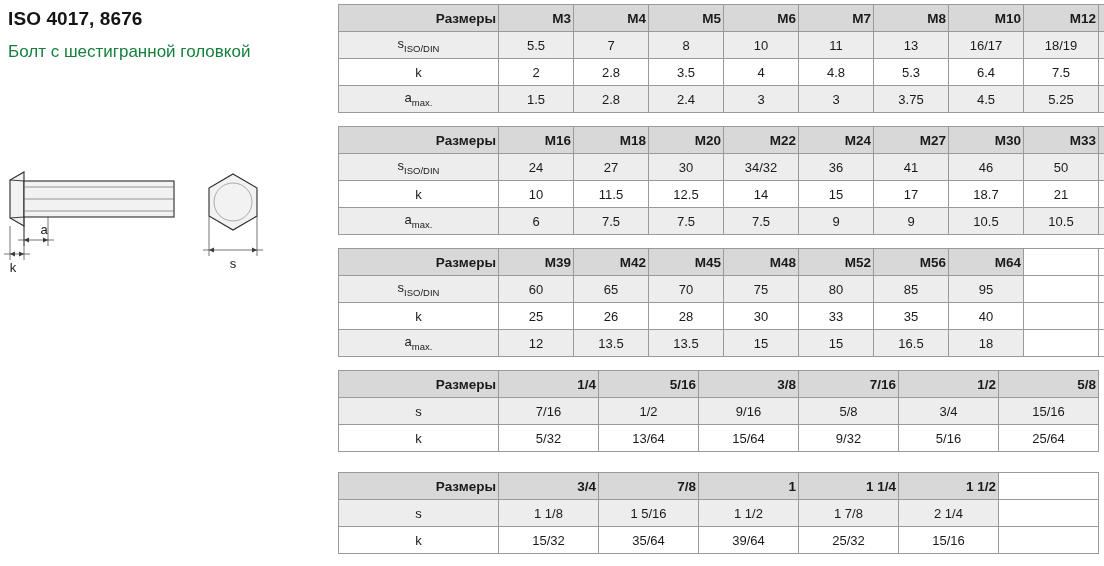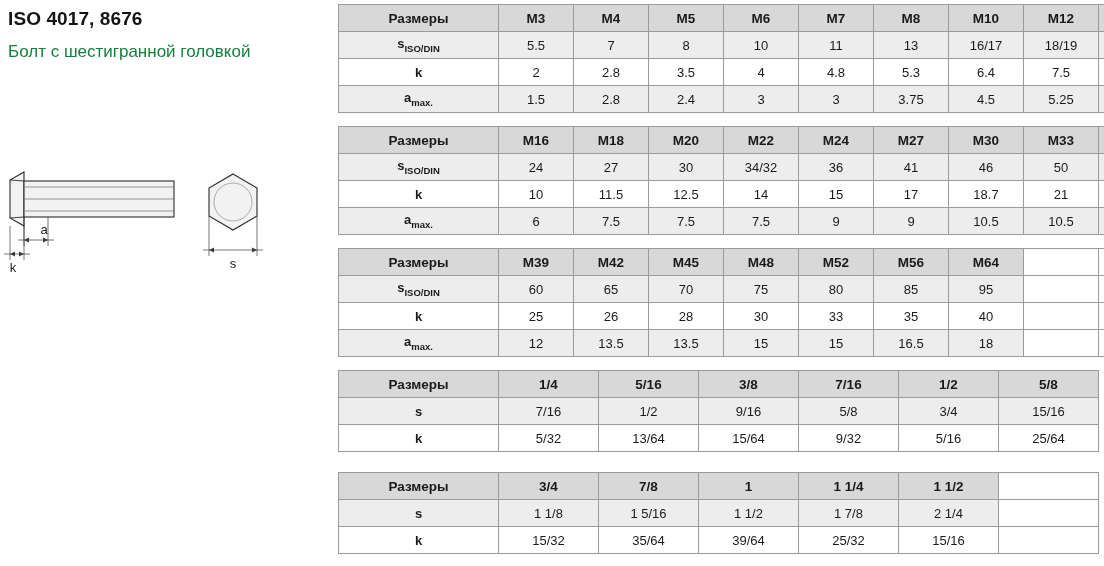--- a/index.html
+++ b/index.html
@@ -66,30 +66,31 @@
     padding: 0 2px;
     font-weight: normal;
     color: #1a1a1a;
     white-space: nowrap;
     overflow: hidden;
   }
   .tbl tr.head td {
     background: #d8d8d8;
     font-weight: bold;
     font-size: 13.5px;
+    text-align: right;
   }
   .tbl tr.alt td {
     background: #ededed;
   }
   .tbl tr.plain td {
     background: #ffffff;
   }
   .tbl td.rowlabel {
     background: inherit;
-    font-weight: bold;
+    font-weight: normal;
   }
   .tbl tr.head td.rowlabel {
     background: #d8d8d8;
   }
   .sub {
     font-size: 9.5px;
     vertical-align: sub;
   }
   .empty {
     background: #ffffff !important;

